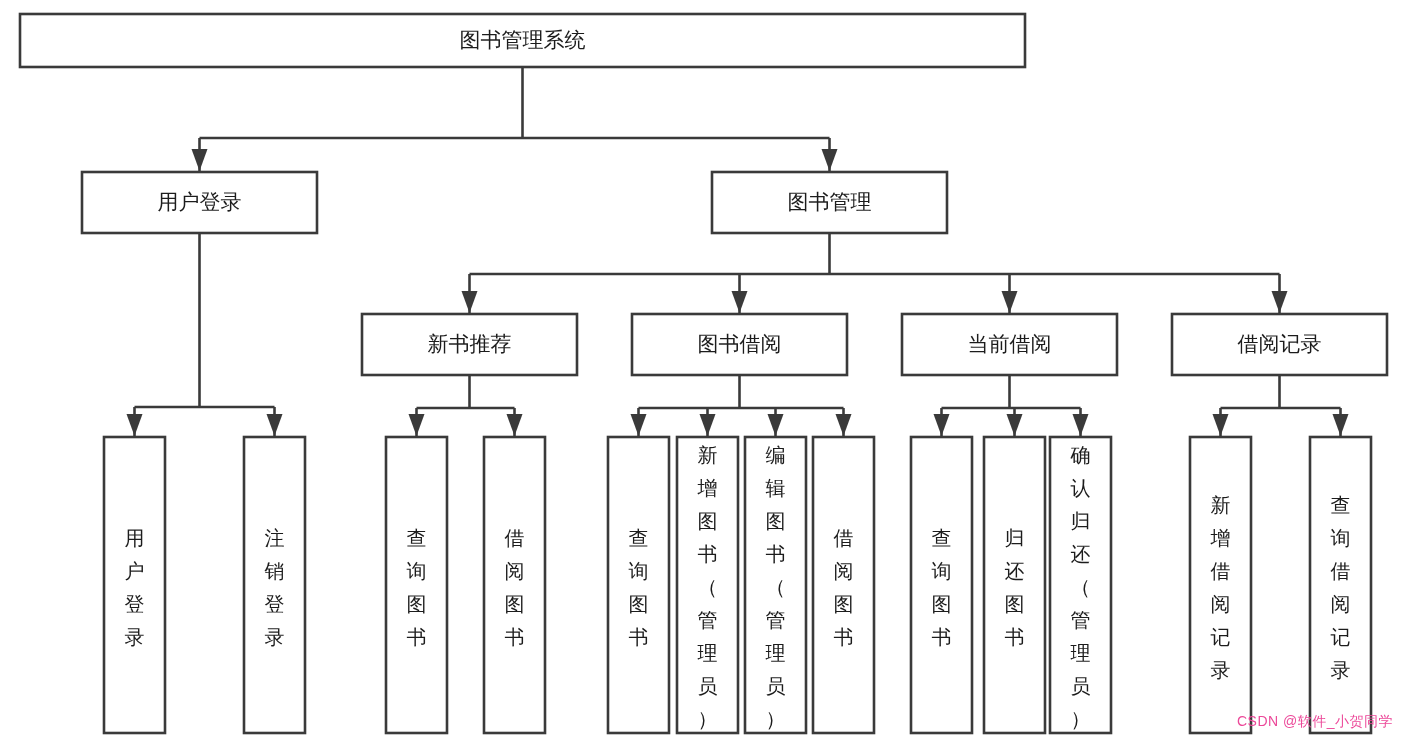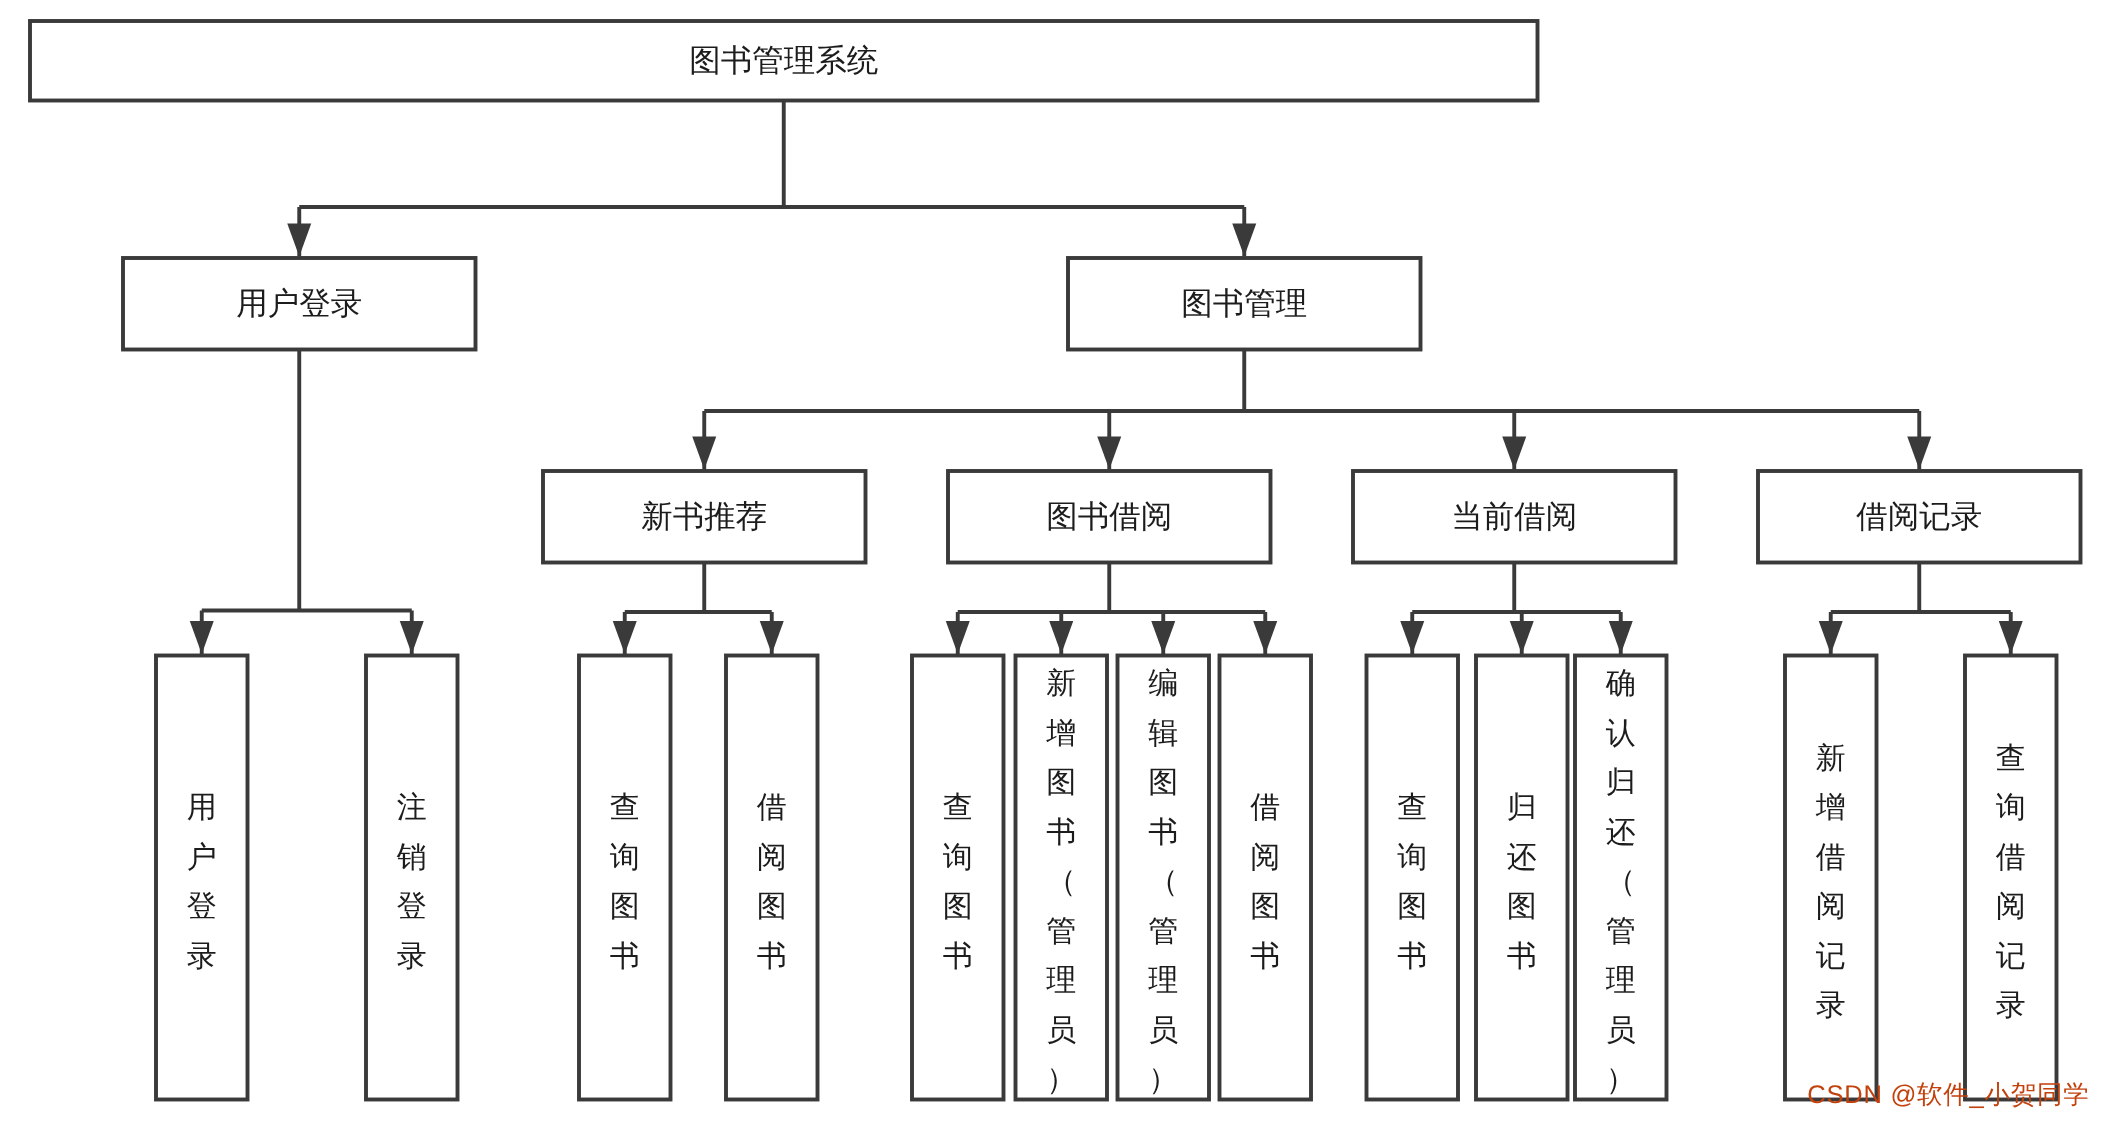--- a/index.html
+++ b/index.html
@@ -55,24 +55,24 @@
   }
   .leaf-label-v {
     font-family: "Liberation Sans", "DejaVu Sans", sans-serif;
     font-size: 20px;
     fill: #1c1c1c;
     text-anchor: middle;
   }
   .watermark {
     position: absolute;
     right: 12px;
-    bottom: 6px;
-    font-family: "Liberation Sans", "DejaVu Sans", sans-serif;
-    font-size: 17px;
-    color: #c2410c;
+    bottom: 16px;
+    font-family: "Liberation Sans", "DejaVu Sans", sans-serif;
+    font-size: 14px;
+    color: #ec4899;
     letter-spacing: 0.5px;
     white-space: nowrap;
     user-select: none;
   }
 </style>
 </head>
 <body>
 
 <div id="diagram-root">
   <svg id="flowchart" viewBox="0 0 1405 747">

